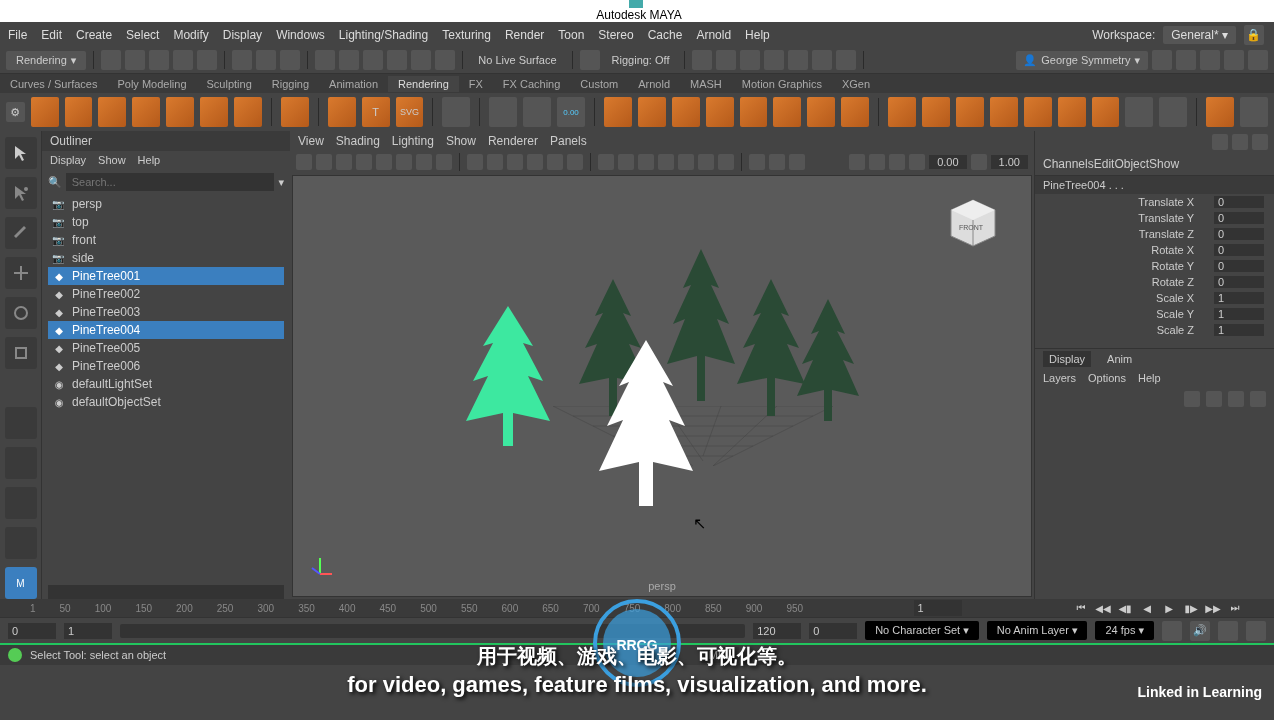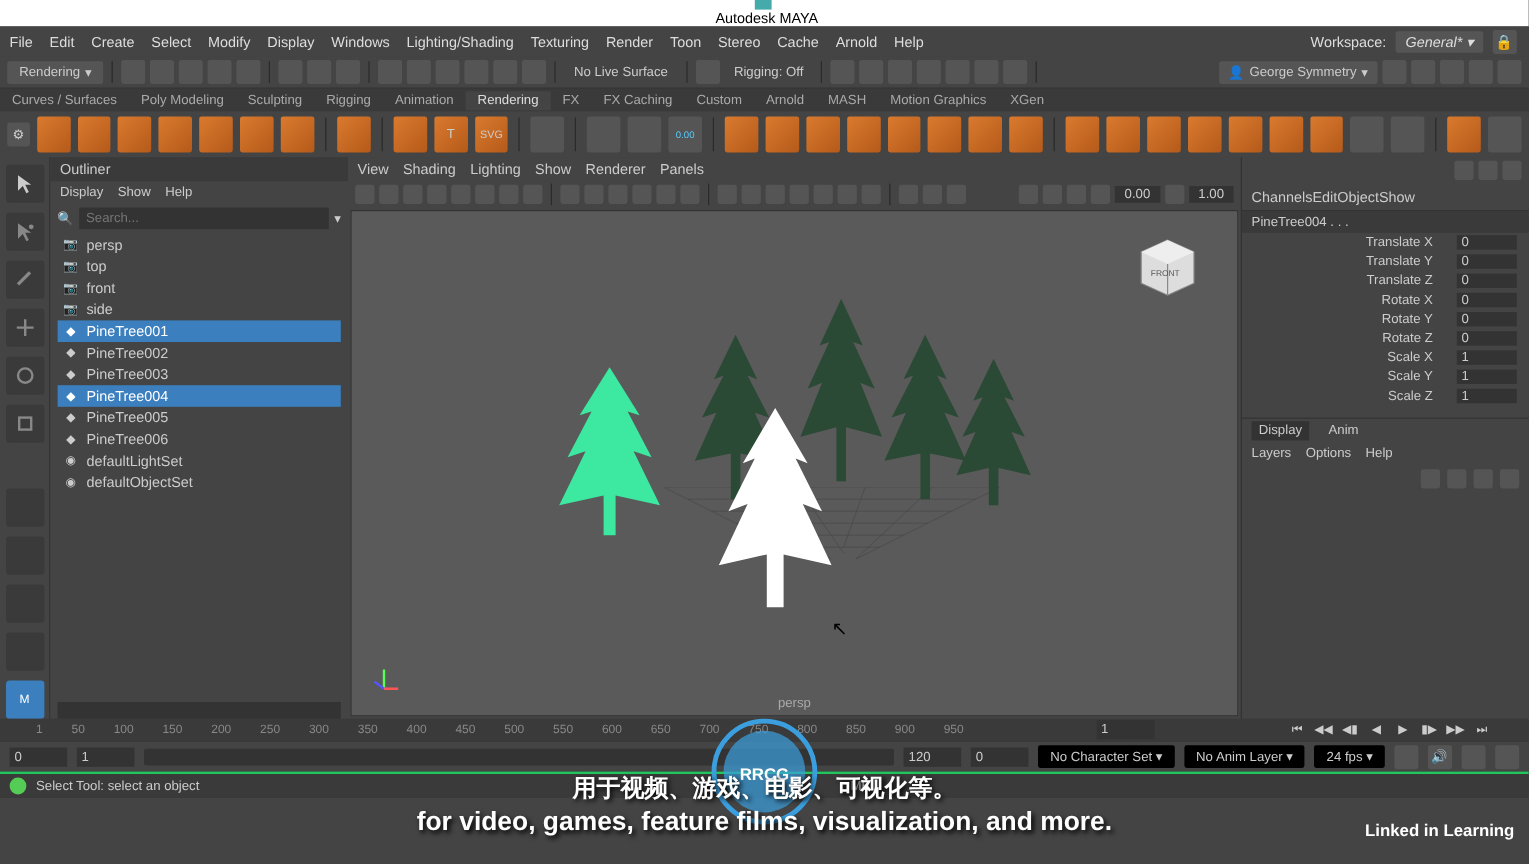--- a/index.html
+++ b/index.html
@@ -4,21 +4,21 @@
 <style>
 * { margin: 0; padding: 0; box-sizing: border-box; font-family: Arial, sans-serif; }
 body { background: #444; color: #ccc; font-size: 11px; width: 1274px; height: 720px; overflow: hidden; position: relative; }
 
 .titlebar { background: #fff; color: #000; height: 22px; display: flex; align-items: center; padding-left: 4px; font-size: 12px; flex-direction: column; }
 .titlebar-icon { width: 14px; height: 14px; background: #4aa; margin-right: 6px; }
 
 .menubar { background: #444; height: 25px; display: flex; align-items: center; padding-left: 8px; gap: 14px; font-size: 12px; color: #ddd; }
 .menubar-item { cursor: pointer; }
 .menubar-right { margin-left: auto; display: flex; align-items: center; gap: 8px; padding-right: 10px; }
-.workspace-select { background: #555; padding: 2px 8px; border-radius: 2px; font-style: italic; }
+.workspace-select { background: #555; padding: 2px 8px; border-radius: 2px; }
 
 .toolbar1 { background: #444; height: 27px; display: flex; align-items: center; padding: 0 6px; gap: 4px; border-bottom: 1px solid #333; }
 .dropdown-main { background: #555; padding: 3px 10px; border-radius: 2px; display: flex; align-items: center; gap: 4px; }
 .tb-btn { width: 20px; height: 20px; background: #555; border-radius: 2px; display: inline-flex; align-items: center; justify-content: center; }
 .tb-sep { width: 1px; height: 18px; background: #2a2a2a; margin: 0 3px; }
 .tb-text { padding: 2px 8px; }
 .user-dropdown { background: #555; padding: 3px 8px; border-radius: 2px; margin-left: auto; display: flex; align-items: center; gap: 4px; }
 
 .shelf-tabs { background: #3a3a3a; height: 19px; display: flex; align-items: center; font-size: 11px; }
 .shelf-tab { padding: 2px 10px; color: #aaa; cursor: pointer; }

